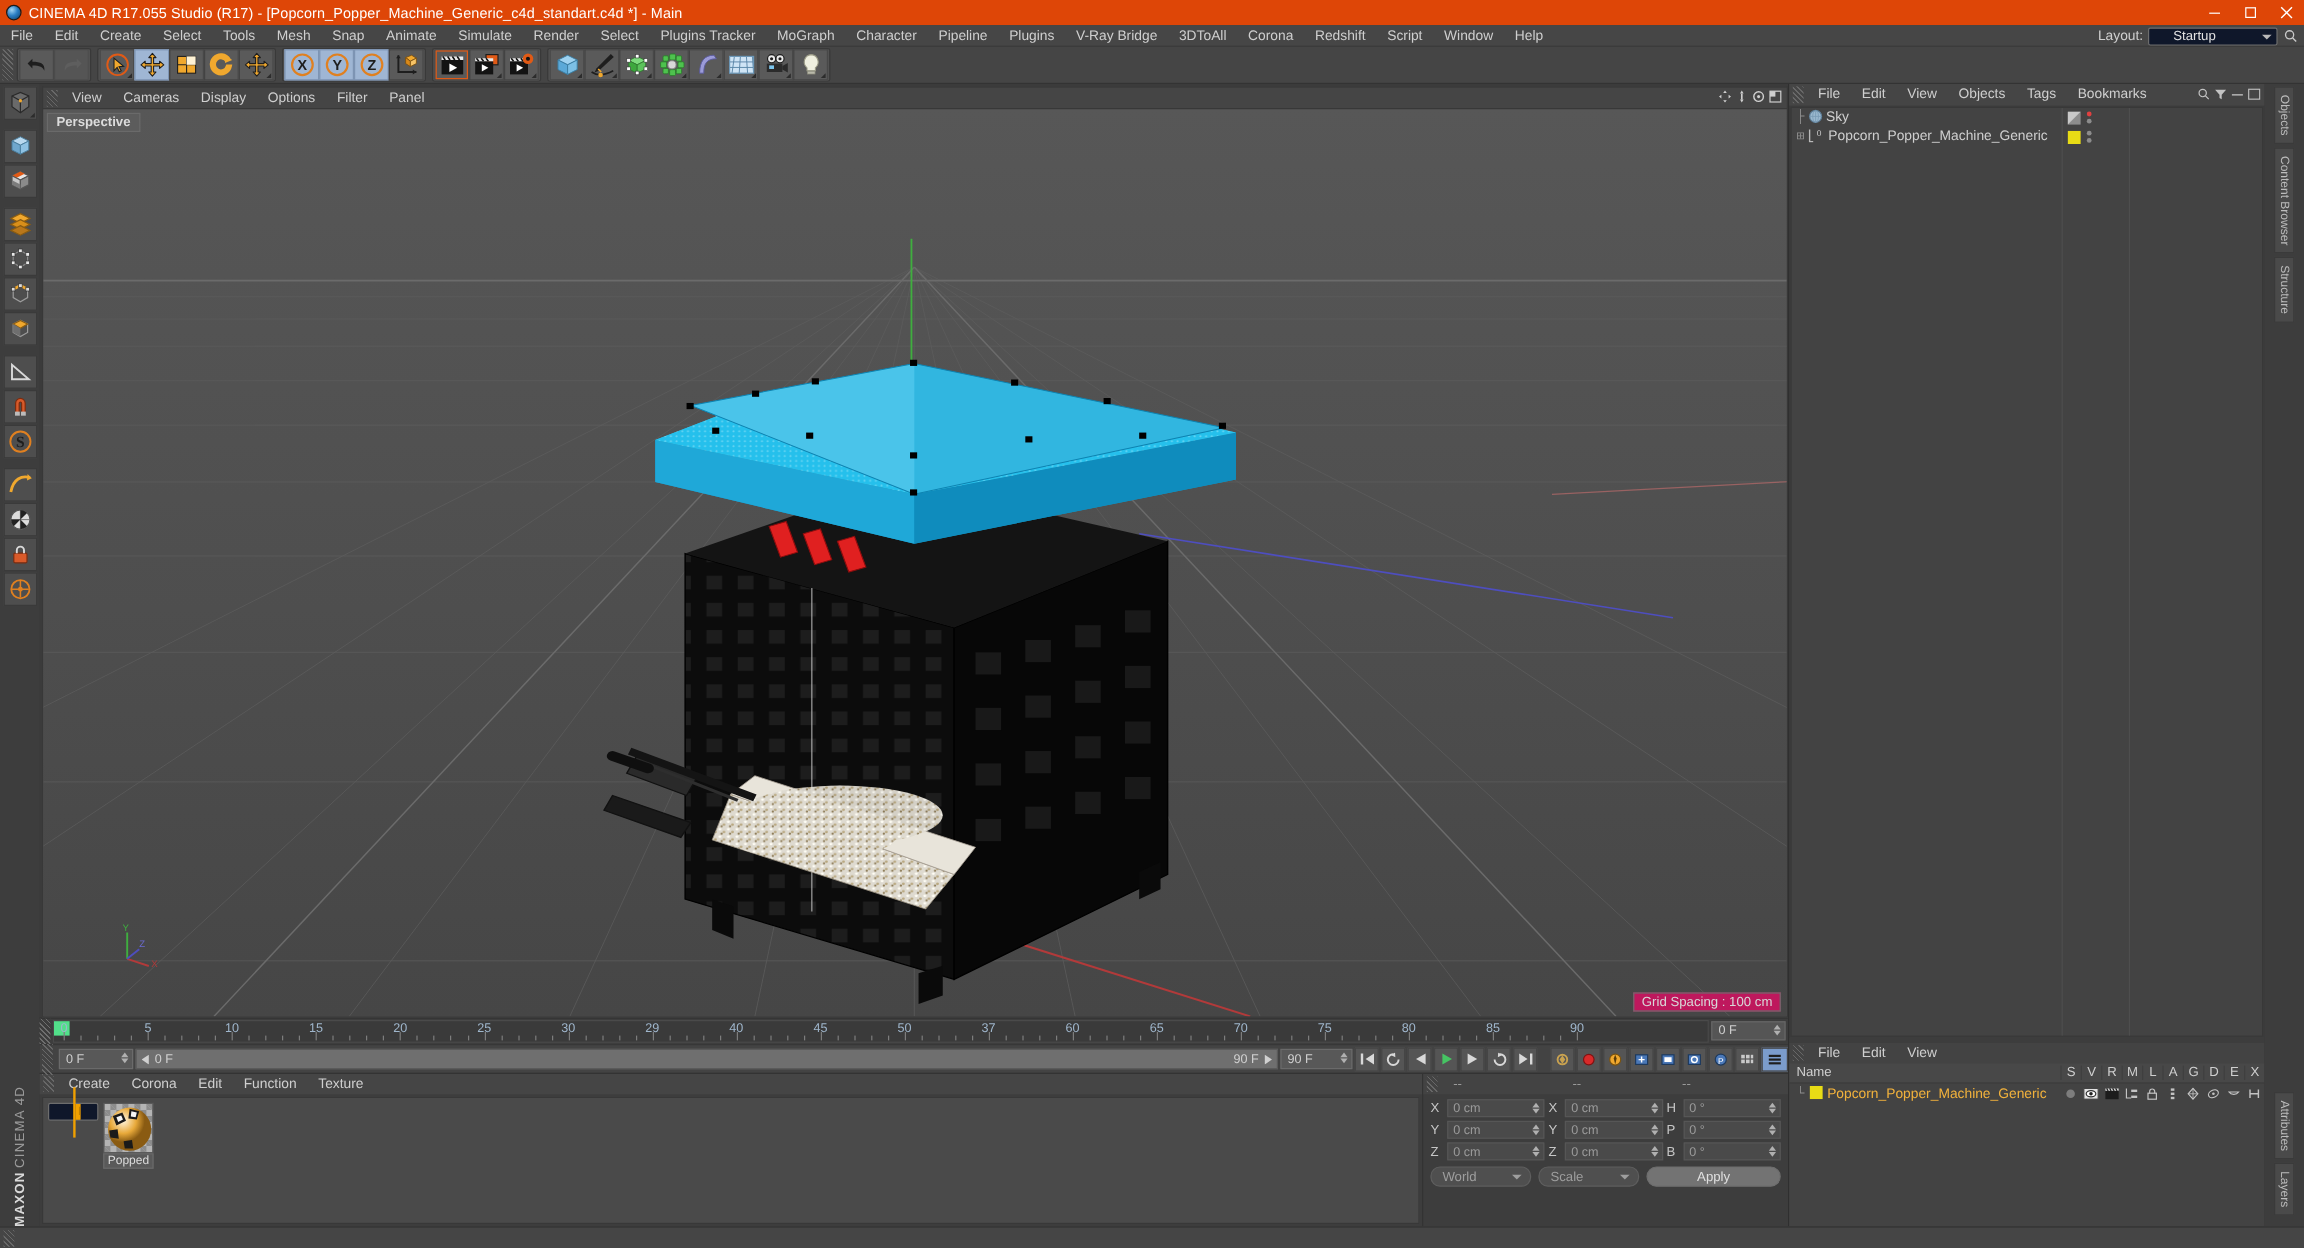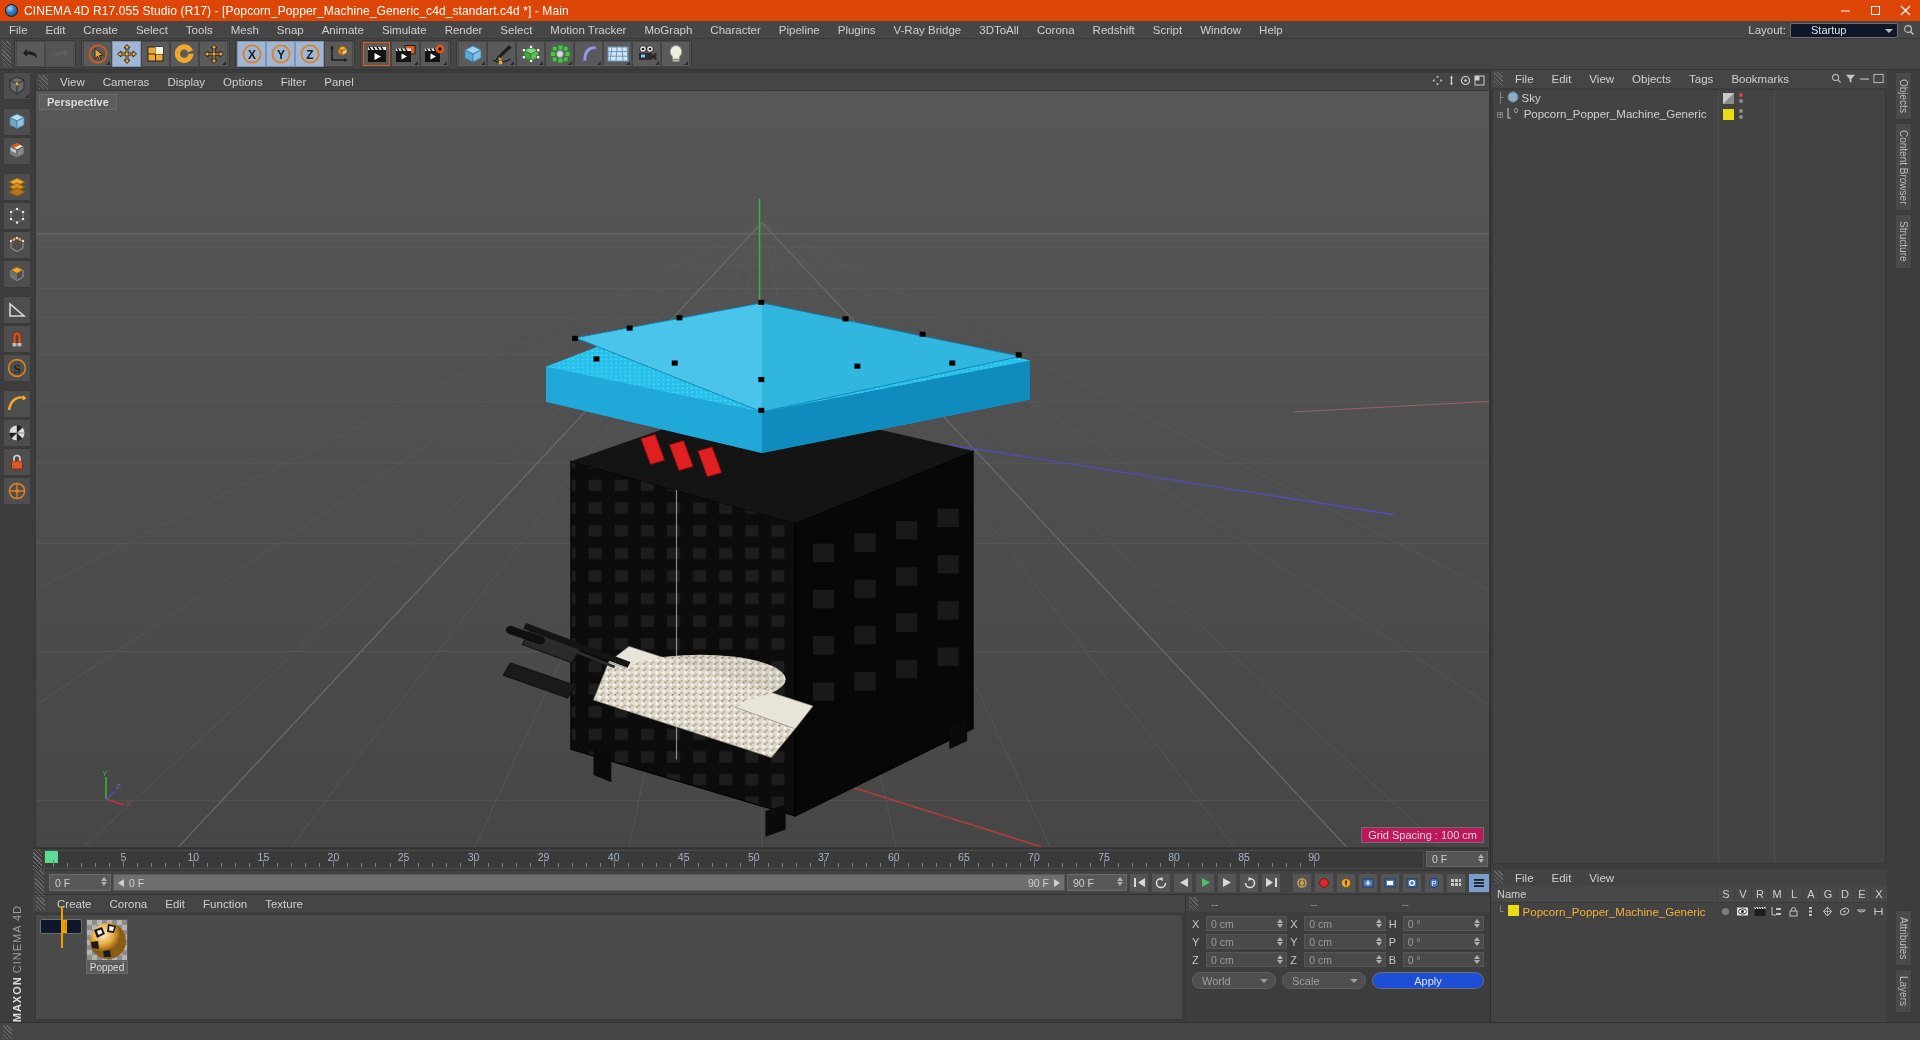--- a/index.html
+++ b/index.html
@@ -163,21 +163,21 @@
   .coordgrid{ padding:4px 6px 0 6px; display:flex; flex-direction:column; gap:3px;}
   .crow{ display:flex; align-items:center; gap:3px;}
   .clabel{ width:11px; font-size:11px; color:#c6c6c6; text-align:left; }
   .cinput{ flex:1 1 0; height:15px; background:#4a4a4a; border:1px solid #565656;
            font-size:10.5px; color:#9a9a9a; display:flex;align-items:center;padding-left:4px;position:relative;}
   .crow2{ display:flex; align-items:center; gap:6px; padding:5px 6px 0 6px;}
   .cdd{ width:84px;height:17px;background:#4f4f4f;border:1px solid #5e5e5e;border-radius:8px;
         font-size:11px;color:#9e9e9e;display:flex;align-items:center;padding-left:9px;position:relative;}
   .cdd .arr{ position:absolute; right:7px; top:6px; width:0;height:0;
              border-left:4px solid transparent;border-right:4px solid transparent;border-top:4px solid #9e9e9e;}
-  .capply{ flex:1 1 auto;height:17px;background:#1d4ed8;border:1px solid #6e6e6e;border-radius:9px;
+  .capply{ flex:1 1 auto;height:17px;background:#737373;border:1px solid #6e6e6e;border-radius:9px;
            display:flex;align-items:center;justify-content:center;font-size:11px;color:#e0e0e0;}
 
   
   .dock{ width:397px; flex:0 0 397px; background:#3d3d3d; display:flex; flex-direction:column;
          border-left:1px solid #2f2f2f;}
   .objmgr{ height:795px; flex:0 0 795px; display:flex; flex-direction:column;}
   .om-menu{ height:18px; background:#454545; display:flex; align-items:center; flex:0 0 18px; position:relative;}
   .om-menu .grip{height:14px;margin-left:3px;}
   .om-icons{position:absolute;right:3px;top:3px;display:flex;gap:3px;align-items:center;}
   .om-body{ flex:1 1 auto; background:#434343; border:1px solid #383838; margin:1px; display:flex; min-height:0;}
@@ -242,21 +242,21 @@
     <div class="menu-item">Edit</div>
     <div class="menu-item">Create</div>
     <div class="menu-item">Select</div>
     <div class="menu-item">Tools</div>
     <div class="menu-item">Mesh</div>
     <div class="menu-item">Snap</div>
     <div class="menu-item">Animate</div>
     <div class="menu-item">Simulate</div>
     <div class="menu-item">Render</div>
     <div class="menu-item">Select</div>
-    <div class="menu-item">Motion Tracker</div>
+    <div class="menu-item">Plugins Tracker</div>
     <div class="menu-item">MoGraph</div>
     <div class="menu-item">Character</div>
     <div class="menu-item">Pipeline</div>
     <div class="menu-item">Plugins</div>
     <div class="menu-item">V-Ray Bridge</div>
     <div class="menu-item">3DToAll</div>
     <div class="menu-item">Corona</div>
     <div class="menu-item">Redshift</div>
     <div class="menu-item">Script</div>
     <div class="menu-item">Window</div>

